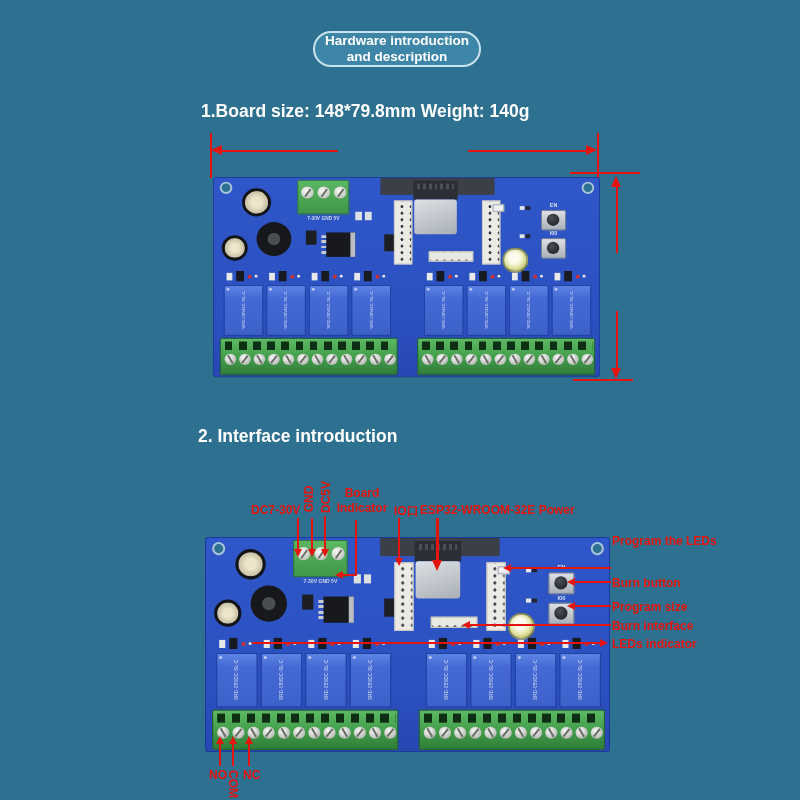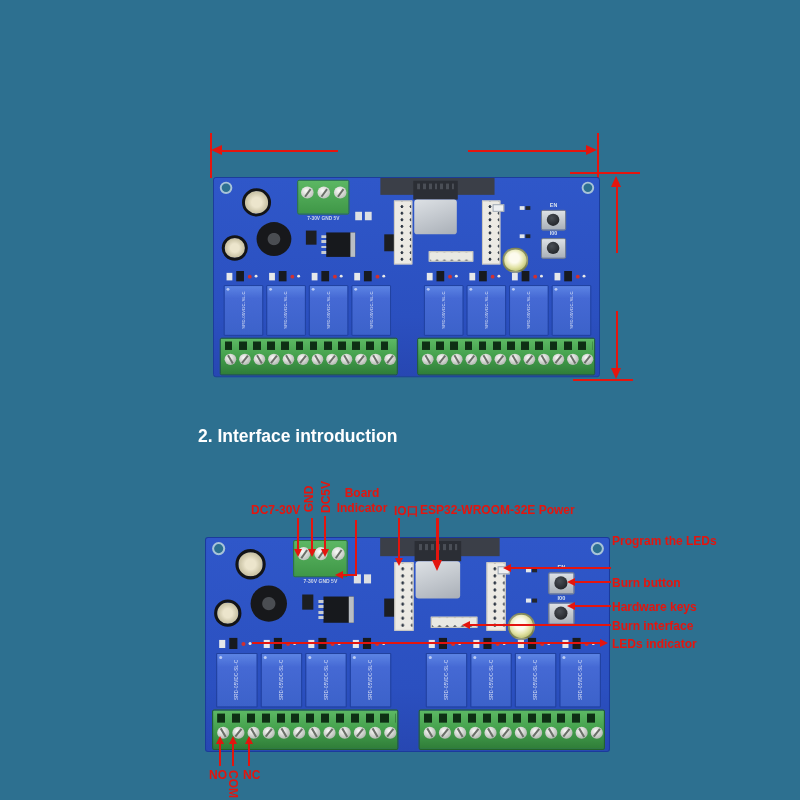--- a/index.html
+++ b/index.html
@@ -28,21 +28,26 @@
   .vrot2{transform:rotate(90deg);transform-origin:center;}
   .wrap{white-space:normal;text-align:center;line-height:15px;}
   .board{position:absolute;width:400px;height:213px;background:linear-gradient(180deg,#2f57c9 0%,#2b50c0 70%,#2747b2 100%);
          border:1px solid #1b3a9c;border-radius:3px;transform-origin:0 0;box-sizing:border-box;}
 </style>
 </head>
 <body>
 
 <div class="stage">
 
-
+  <div class="badge">
+    <div>Hardware introduction</div>
+    <div>and description</div>
+  </div>
+
+  <div class="sec-title" style="left:201px;top:101px">1.Board size: 148*79.8mm Weight: 140g</div>
 
   <div class="ln" style="left:210px;top:133px;width:2px;height:45px"></div>
   <div class="ln" style="left:597px;top:133px;width:2px;height:45px"></div>
   <div class="ar ar-l big" style="left:211px;top:145px"></div>
   <div class="ln" style="left:222px;top:150px;width:116px;height:2px"></div>
   <div class="ln" style="left:468px;top:150px;width:119px;height:2px"></div>
   <div class="ar ar-r big" style="left:586px;top:145px"></div>
 
   <div id="board1" class="board" style="left:213px;top:177px;transform:scale(0.9675,0.94)">
       <div style="position: absolute; left: 6px; top: 4px; width: 13px; height: 13px; border-radius: 50%; background: rgb(45, 112, 144); border: 2px solid rgb(168, 196, 216); box-sizing: border-box;"></div>
@@ -493,21 +498,21 @@
   <div class="ar ar-d big" style="left:432px;top:560px"></div>
 
   <div class="rl" style="left:612px;top:534px">Program the LEDs</div>
   <div class="ln" style="left:510px;top:567px;width:101px;height:2px"></div>
   <div class="ar ar-l" style="left:503px;top:564px"></div>
 
   <div class="rl" style="left:612px;top:576px">Burn button</div>
   <div class="ln" style="left:574px;top:581px;width:37px;height:2px"></div>
   <div class="ar ar-l" style="left:567px;top:578px"></div>
 
-  <div class="rl" style="left:612px;top:600px">Hardware keys</div>
+  <div class="rl" style="left:612px;top:600px">Program size</div>
   <div class="ln" style="left:574px;top:605px;width:37px;height:2px"></div>
   <div class="ar ar-l" style="left:567px;top:602px"></div>
 
   <div class="rl" style="left:612px;top:619px">Burn interface</div>
   <div class="ln" style="left:469px;top:624px;width:142px;height:2px"></div>
   <div class="ar ar-l" style="left:462px;top:621px"></div>
 
   <div class="rl" style="left:612px;top:637px">LEDs indicator</div>
   <div class="ln" style="left:252px;top:642px;width:348px;height:2px"></div>
   <div class="ar ar-r" style="left:600px;top:639px"></div>

